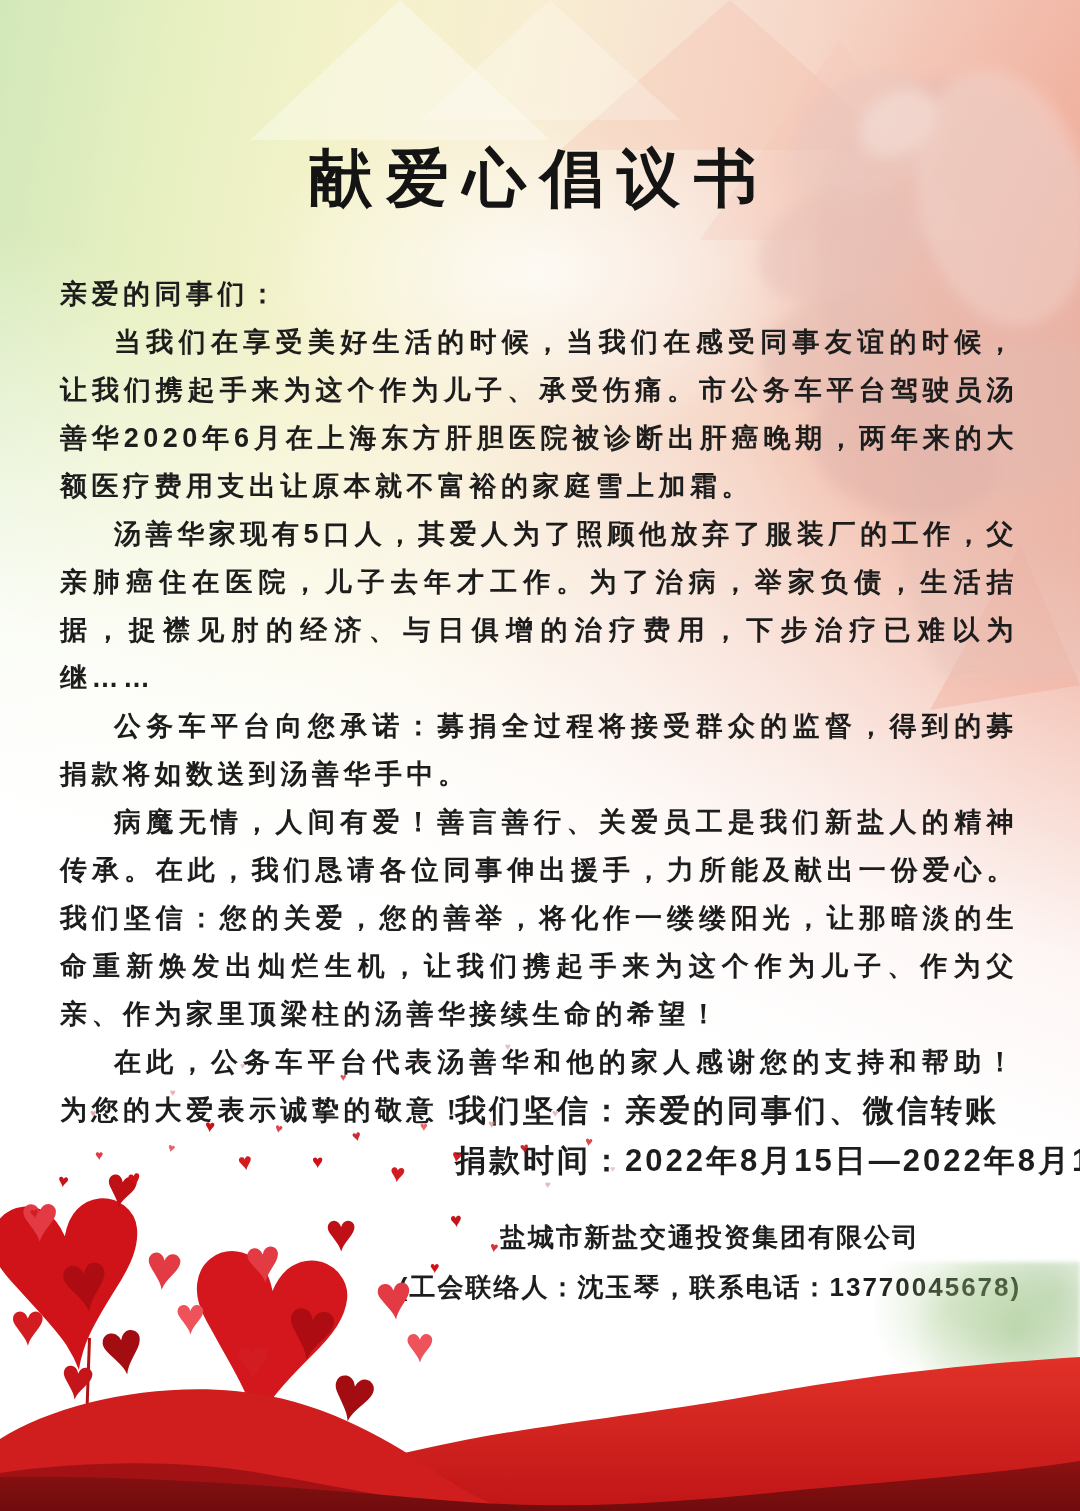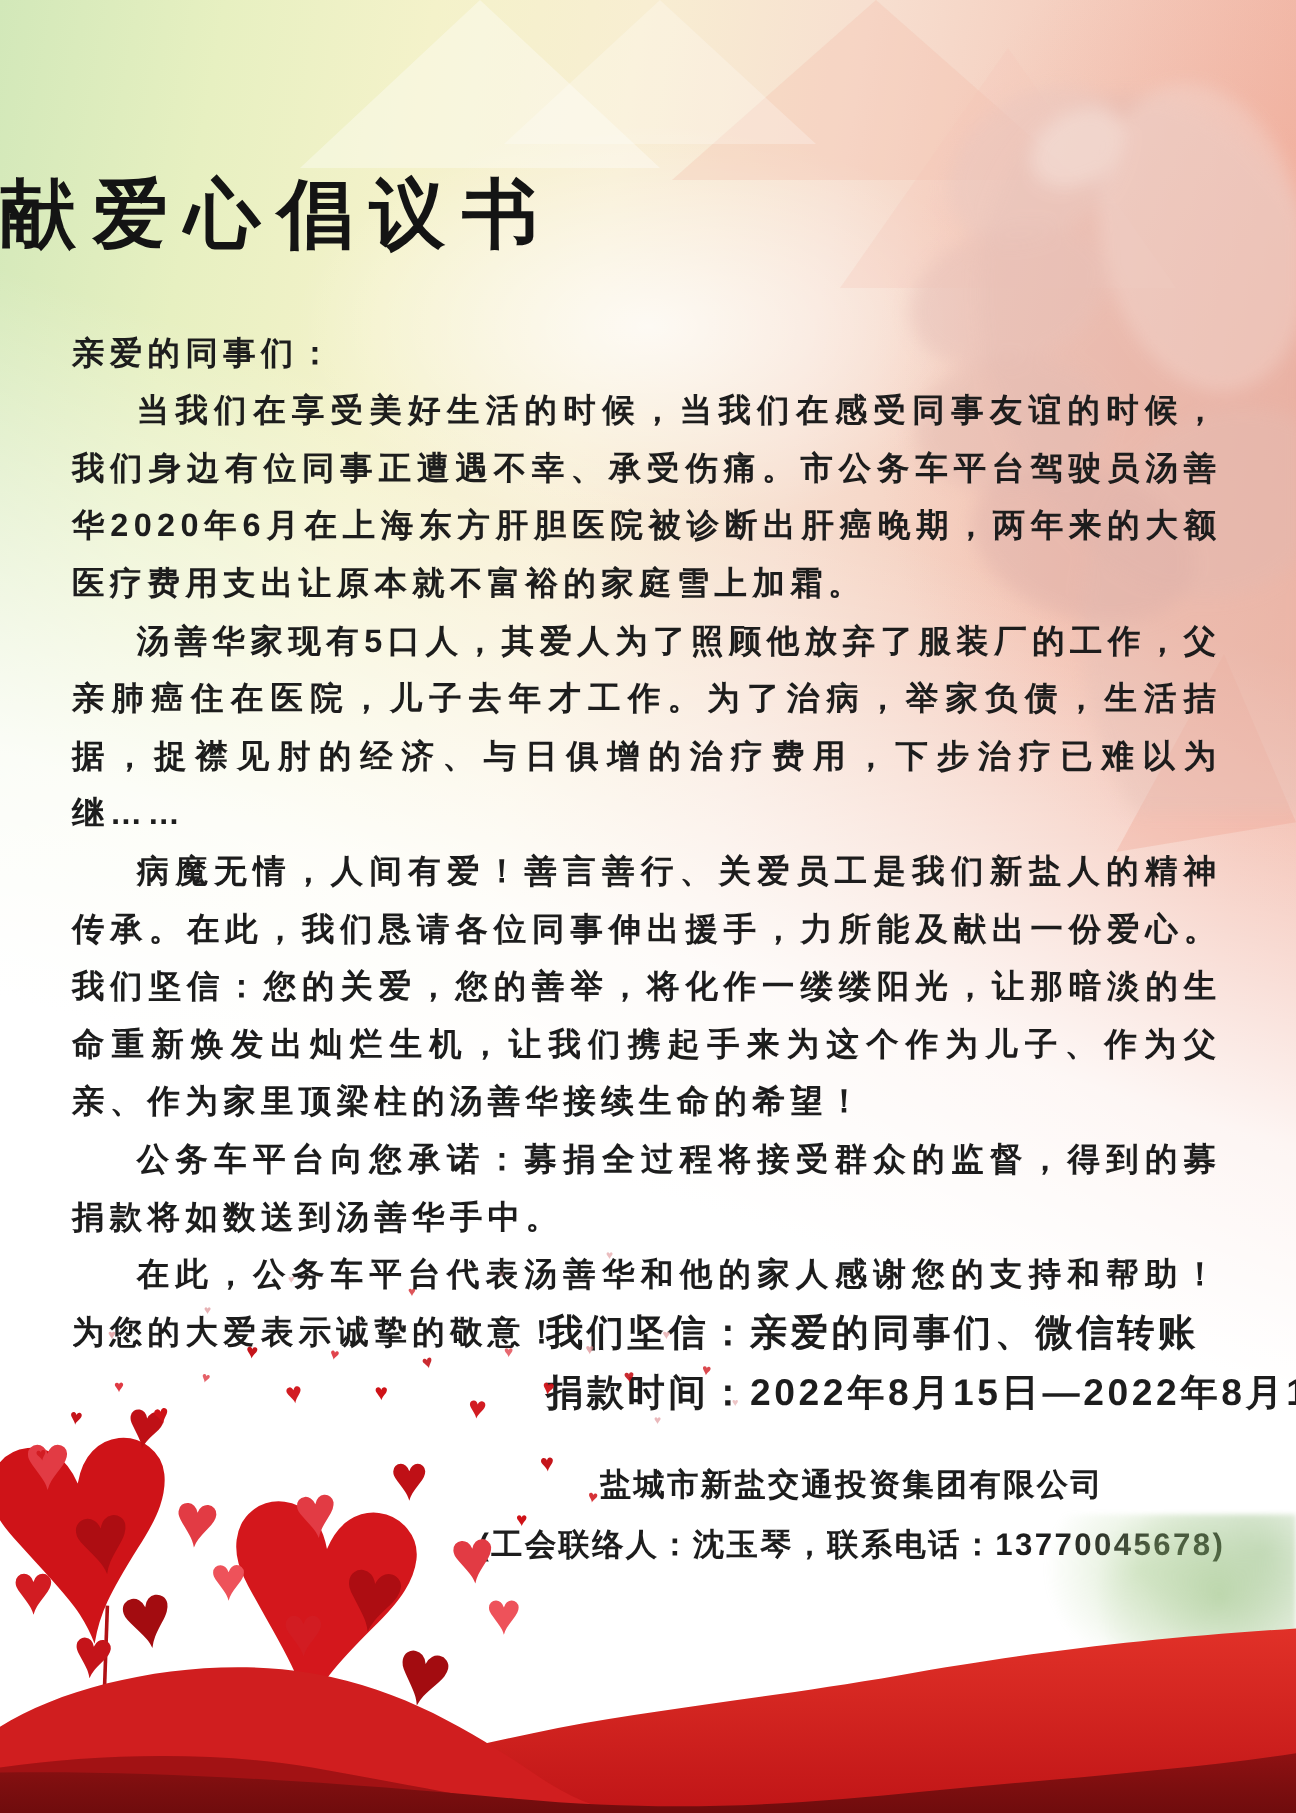--- a/index.html
+++ b/index.html
@@ -7,21 +7,21 @@
     position:relative; width:1080px; height:1511px; margin:0 auto; overflow:hidden;
     font-family:"Liberation Sans","DejaVu Sans",sans-serif;
     background:
       radial-gradient(ellipse 420px 240px at 50% 18%, rgba(255,255,255,.75), rgba(255,255,255,0) 70%),
       linear-gradient(197deg, rgba(255,255,255,0) 30%, rgba(255,255,255,.88) 52%, #ffffff 63%),
       radial-gradient(ellipse 620px 700px at 103% 22%, rgba(238,158,138,.55), rgba(238,158,138,0) 62%),
       linear-gradient(100deg,#d2e8b9 0%,#e7f0c1 14%,#f4f2ca 27%,#f8eed2 40%,#f7dfd0 54%,#f4cabb 70%,#f1b4a3 86%,#efab9a 100%);
   }
   .facet{position:absolute;}
   .hand-svg{position:absolute; left:748px; top:-12px; filter:blur(7px); opacity:.8;}
-  .title{position:absolute; top:136px; left:0; width:100%; 
+  .title{position:absolute; top:136px; left:0; width:100%; text-align:center;
     font-size:63px; font-weight:700; letter-spacing:14px; color:#141414;}
   .bodytext{position:absolute; top:270px; left:60px; width:958px;
     font-size:27px; line-height:48px; font-weight:600; letter-spacing:4.5px;
     color:#1d1d1d; text-align:justify;}
   .bodytext p{margin:0; text-indent:2em;}
   .bodytext p.salutation{text-indent:0;}
   .donation{position:absolute; top:1086px; left:455px; font-size:31px; line-height:50px;
     font-weight:600; letter-spacing:3px; color:#1d1d1d; white-space:nowrap;}
   .signature{position:absolute; top:1212px; left:380px; width:660px; text-align:center;
     font-size:26px; line-height:50px; font-weight:600; letter-spacing:2px; color:#1d1d1d; white-space:nowrap;}
@@ -53,24 +53,24 @@
     <ellipse cx="95" cy="365" rx="82" ry="56" fill="#e2bab2" opacity=".6" transform="rotate(-6 95 365)"></ellipse>
     <ellipse cx="155" cy="465" rx="95" ry="62" fill="#deb3ab" opacity=".6" transform="rotate(18 155 465)"></ellipse>
     <ellipse cx="150" cy="135" rx="42" ry="30" fill="#f3ded8" opacity=".8" transform="rotate(-30 150 135)"></ellipse>
     <ellipse cx="255" cy="210" rx="85" ry="130" fill="#f1dbd5" opacity=".5" transform="rotate(-12 255 210)"></ellipse>
   </svg>
 
   <div class="title">献爱心倡议书</div>
 
   <div class="bodytext">
     <p class="salutation">亲爱的同事们：</p>
-    <p>当我们在享受美好生活的时候，当我们在感受同事友谊的时候，我们身边有位同事正遭遇不幸、承受伤痛。市公务车平台驾驶员汤善华2020年6月在上海东方肝胆医院被诊断出肝癌晚期，两年来的大额医疗费用支出让原本就不富裕的家庭雪上加霜。</p>
+    <p>当我们在享受美好生活的时候，当我们在感受同事友谊的时候，让我们携起手来为这个作为儿子、承受伤痛。市公务车平台驾驶员汤善华2020年6月在上海东方肝胆医院被诊断出肝癌晚期，两年来的大额医疗费用支出让原本就不富裕的家庭雪上加霜。</p>
     <p>汤善华家现有5口人，其爱人为了照顾他放弃了服装厂的工作，父亲肺癌住在医院，儿子去年才工作。为了治病，举家负债，生活拮据，捉襟见肘的经济、与日俱增的治疗费用，下步治疗已难以为继……</p>
+    <p>公务车平台向您承诺：募捐全过程将接受群众的监督，得到的募捐款将如数送到汤善华手中。</p>
     <p>病魔无情，人间有爱！善言善行、关爱员工是我们新盐人的精神传承。在此，我们恳请各位同事伸出援手，力所能及献出一份爱心。我们坚信：您的关爱，您的善举，将化作一缕缕阳光，让那暗淡的生命重新焕发出灿烂生机，让我们携起手来为这个作为儿子、作为父亲、作为家里顶梁柱的汤善华接续生命的希望！</p>
-    <p>公务车平台向您承诺：募捐全过程将接受群众的监督，得到的募捐款将如数送到汤善华手中。</p>
     <p>在此，公务车平台代表汤善华和他的家人感谢您的支持和帮助！为您的大爱表示诚挚的敬意！</p>
   </div>
 
   <div class="donation">
     <div><span>我们坚信：</span><span>亲爱的同事们、微信转账</span></div>
     <div><span>捐款时间：</span><span>2022年8月15日—2022年8月19日</span></div>
   </div>
 
   <div class="signature">
     <div>盐城市新盐交通投资集团有限公司</div>

